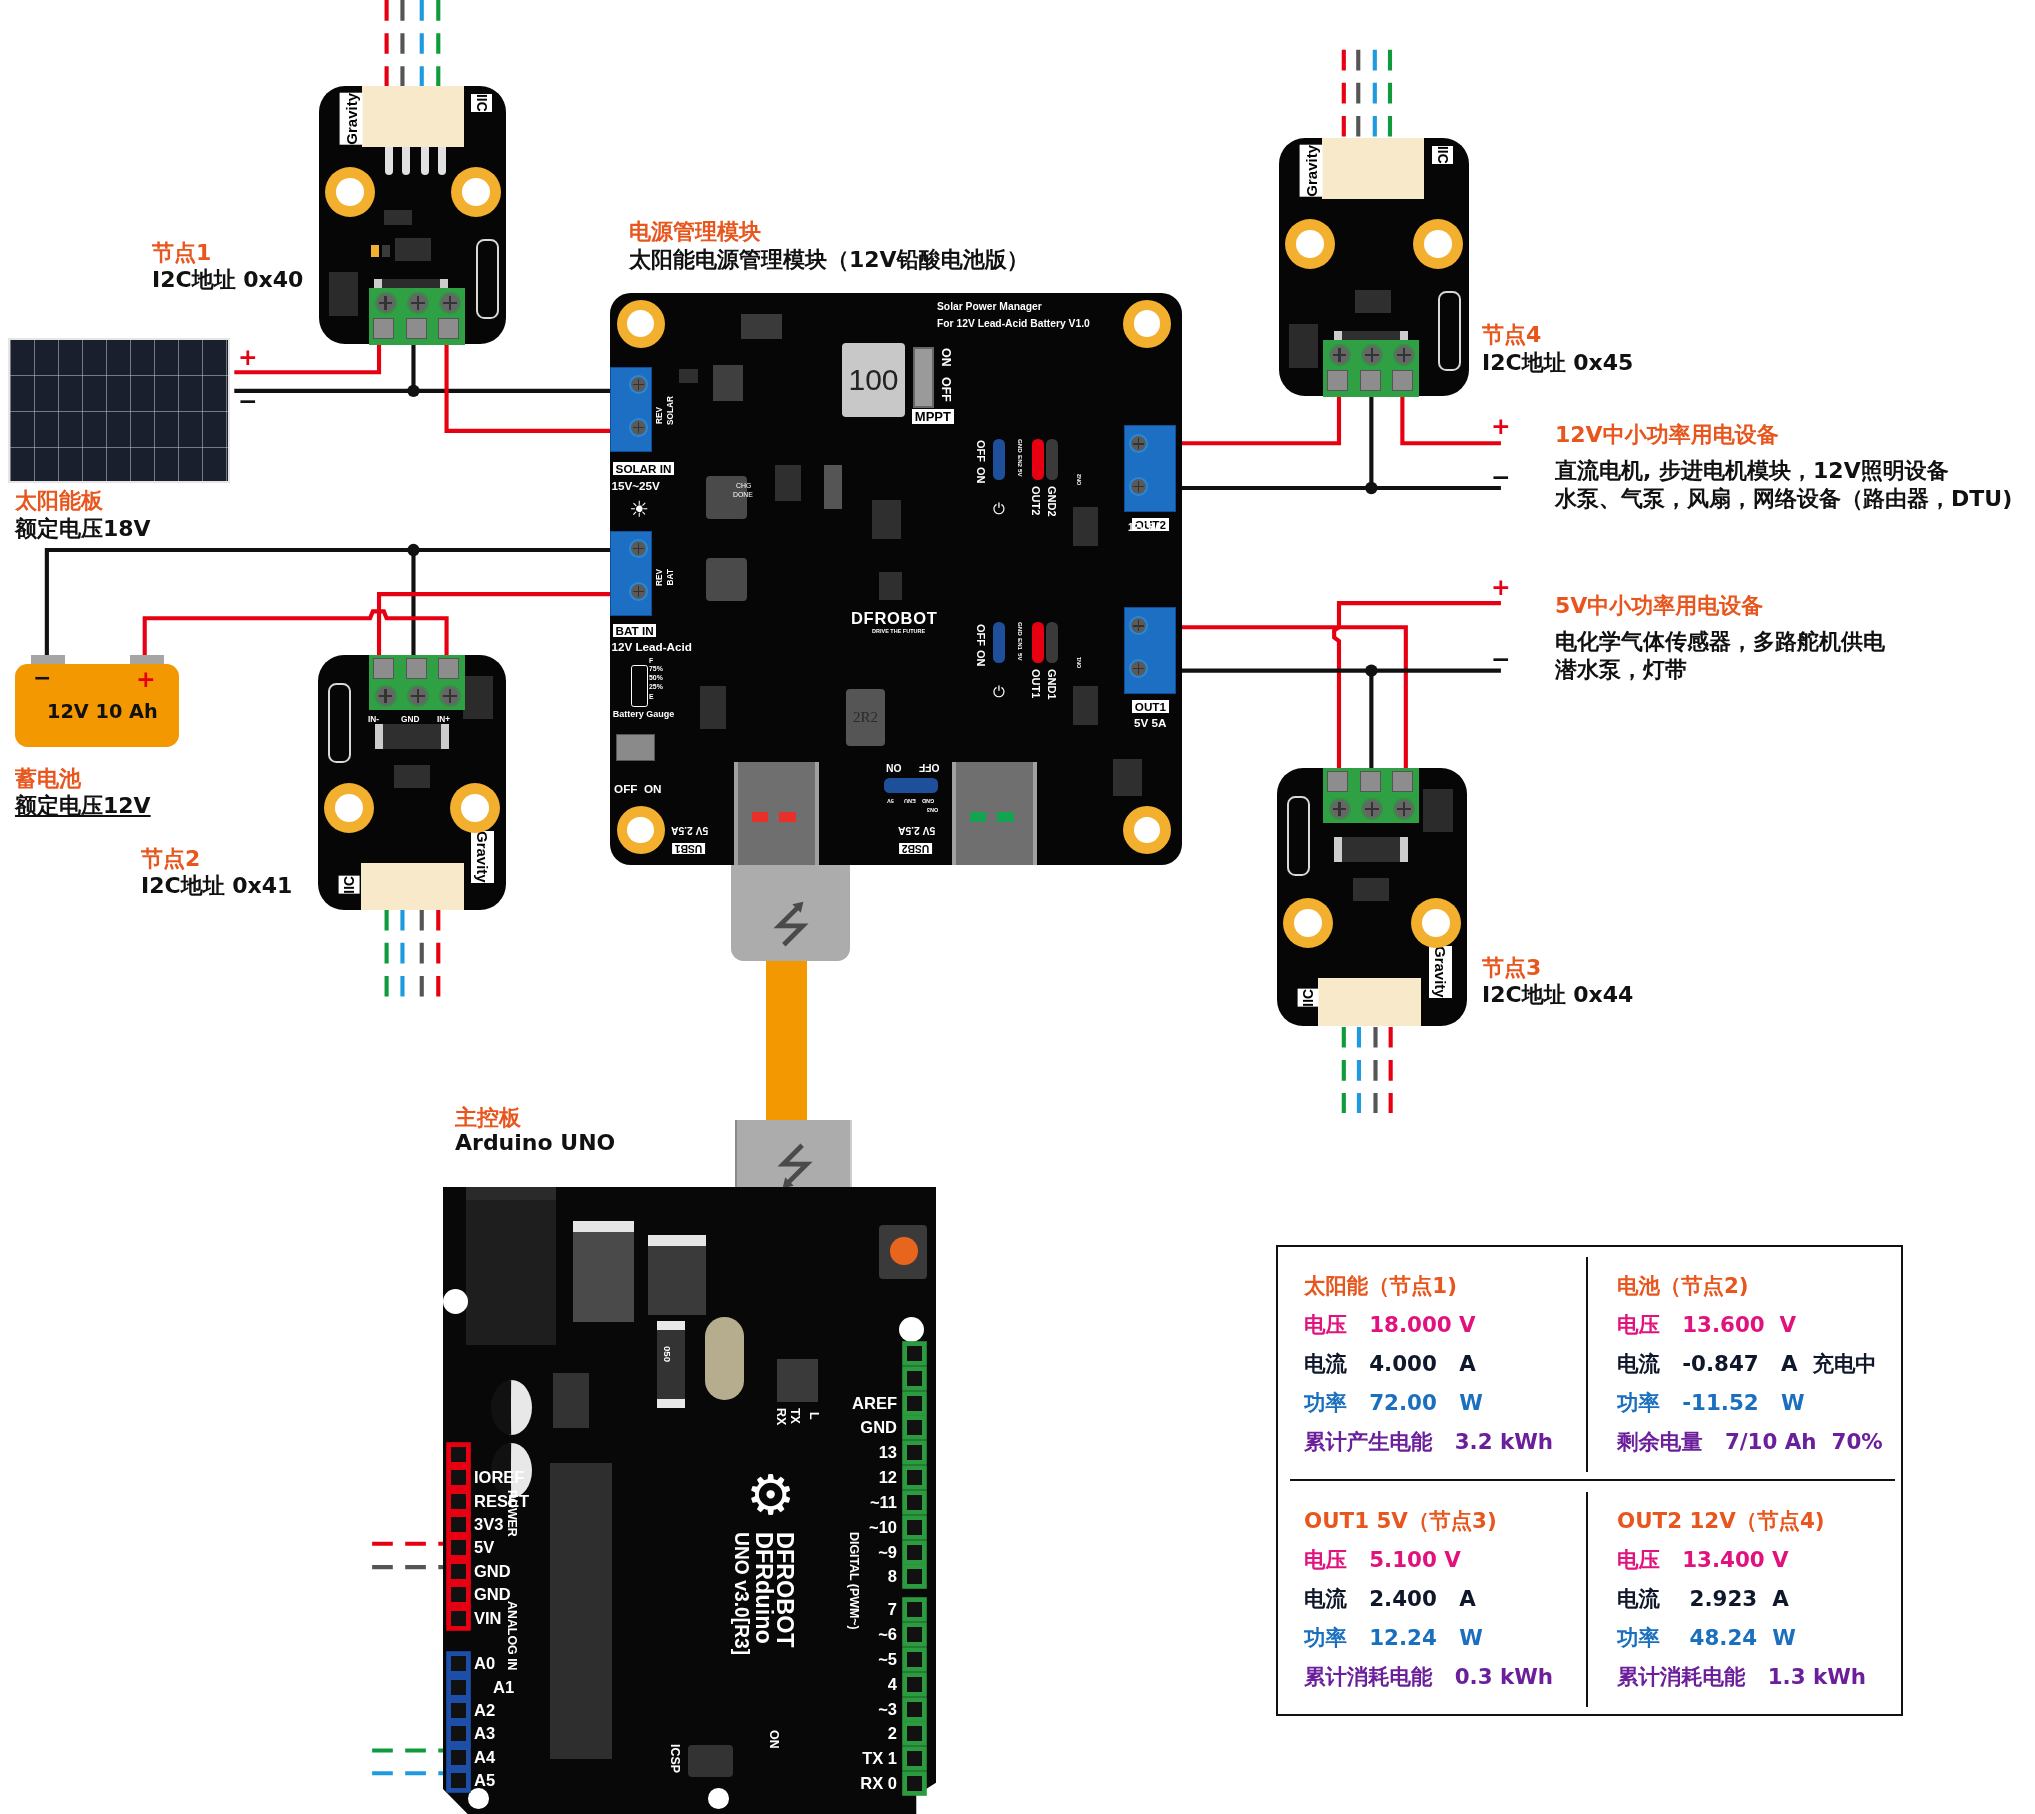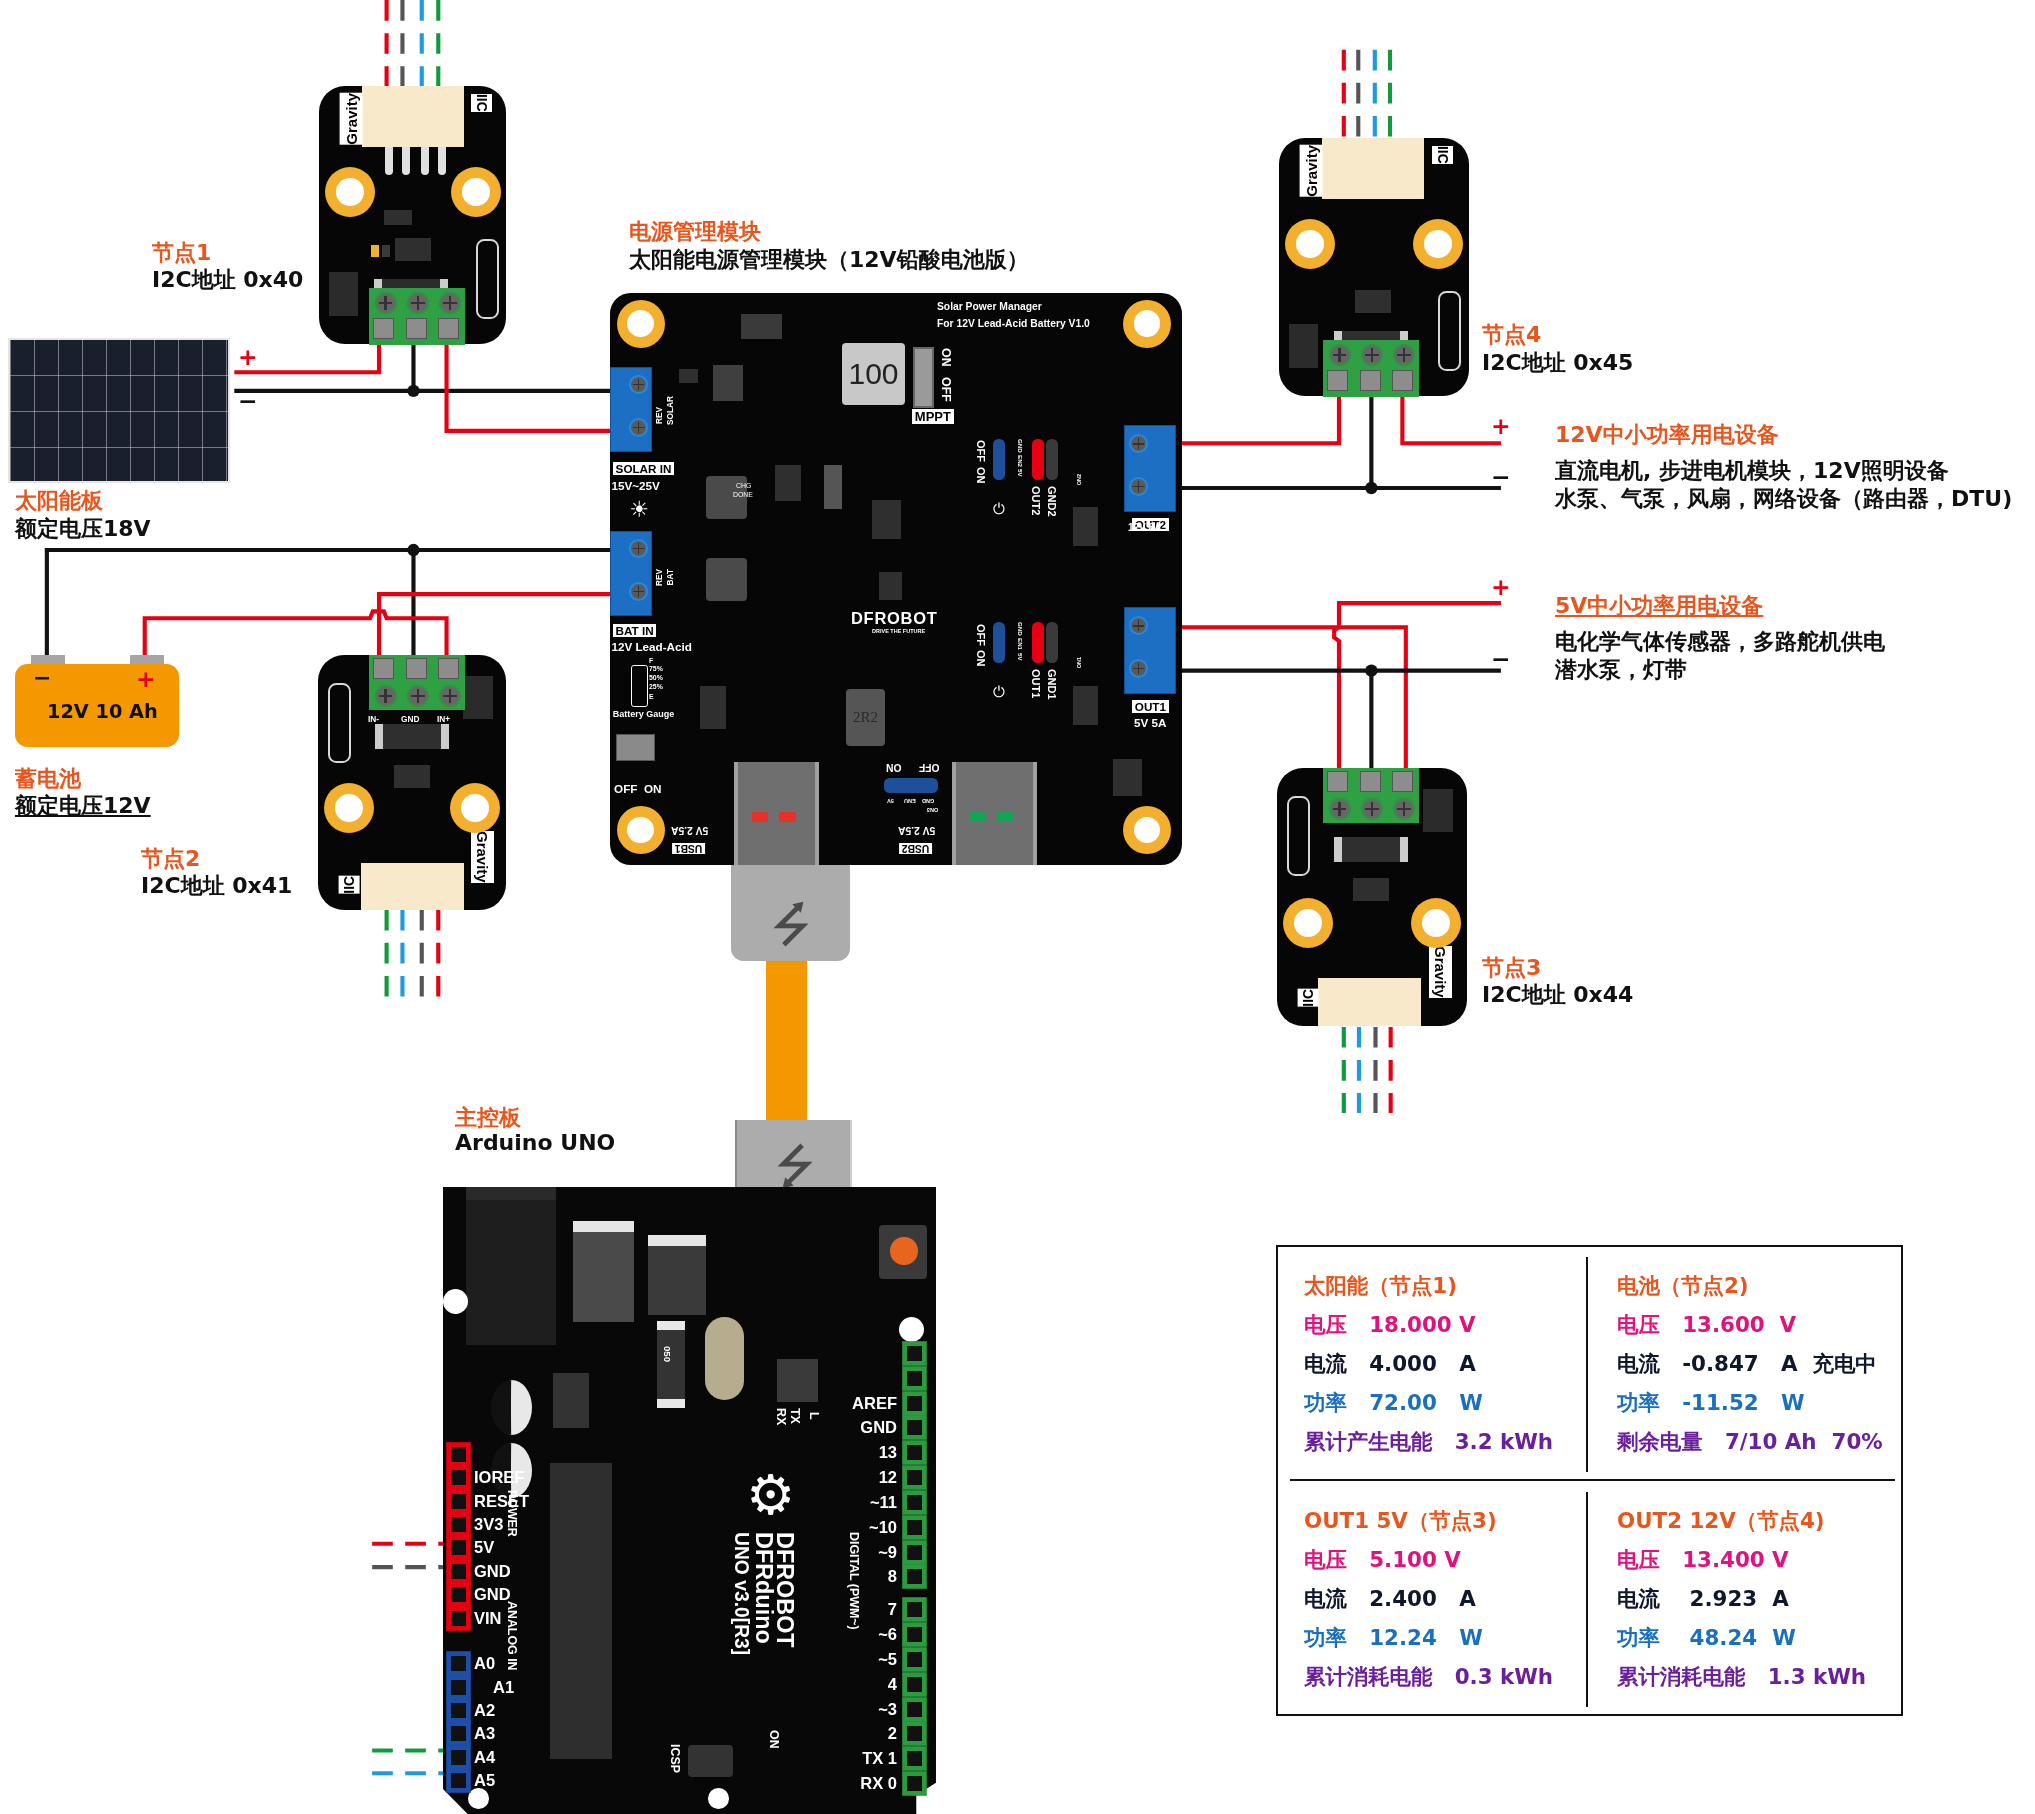--- a/index.html
+++ b/index.html
@@ -240,21 +240,21 @@
 <div class="abs lbl-k" style="left:629px;top:245px;">太阳能电源管理模块（12V铅酸电池版）</div>
 
 <div class="abs pcb" style="left:610px;top:293px;width:572px;height:572px;border-radius:20.7px;">
   <div class="hole" style="left:6.9px;top:6.9px;width:48px;height:48px;"></div>
   <div class="hole" style="left:513px;top:6.9px;width:48px;height:48px;"></div>
   <div class="hole" style="left:6.9px;top:513px;width:48px;height:48px;"></div>
   <div class="hole" style="left:513px;top:513px;width:48px;height:48px;"></div>
   <div class="pcbtext" style="left:327px;top:8.3px;font-size:10.3px;">Solar Power Manager</div>
   <div class="pcbtext" style="left:327px;top:25px;font-size:10.3px;">For 12V Lead-Acid Battery V1.0</div>
 
-  <div class="abs" style="left:232px;top:50px;width:63px;height:62px;background:#c8c8c8;border-radius:4.1px;display:flex;align-items:center;justify-content:center;">
+  <div class="abs" style="left:232px;top:50px;width:63px;height:74px;background:#c8c8c8;border-radius:4.1px;display:flex;align-items:center;justify-content:center;">
     <span style="font-size:30px;color:#222;font-family:'Liberation Sans',sans-serif;">100</span>
   </div>
 
   <div class="abs" style="left:303px;top:54px;width:16.5px;height:57px;background:#9a9a9a;border:2.1px solid #666;"></div>
   <div class="pcbtext vtext" style="left:329px;top:55px;font-size:12.4px;">ON</div>
   <div class="pcbtext vtext" style="left:329px;top:84px;font-size:12.4px;">OFF</div>
   <div class="pcbtext boxed" style="left:302px;top:116px;font-size:13px;">MPPT</div>
 
   <div class="chip" style="left:103px;top:72px;width:30px;height:36px;background:#3f3f3f;"></div>
   <div class="chip" style="left:69px;top:76px;width:19.3px;height:13.8px;"></div>
@@ -371,21 +371,21 @@
 </div>
 
 <div class="abs" style="left:1491px;top:412px;color:#e60012;font-weight:bold;font-size:23.4px;">+</div>
 <div class="abs" style="left:1491px;top:463px;color:#111;font-weight:bold;font-size:23.4px;">−</div>
 <div class="abs lbl-o" style="left:1555px;top:420px;">12V中小功率用电设备</div>
 <div class="abs lbl-k" style="left:1555px;top:456px;">直流电机, 步进电机模块，12V照明设备</div>
 <div class="abs lbl-k" style="left:1555px;top:484px;">水泵、气泵，风扇，网络设备（路由器，DTU)</div>
 
 <div class="abs" style="left:1491px;top:573px;color:#e60012;font-weight:bold;font-size:23.4px;">+</div>
 <div class="abs" style="left:1491px;top:645px;color:#111;font-weight:bold;font-size:23.4px;">−</div>
-<div class="abs lbl-o" style="left:1555px;top:591px;text-decoration:underline;">5V中小功率用电设备</div>
+<div class="abs lbl-o" style="left:1555px;top:591px;">5V中小功率用电设备</div>
 <div class="abs lbl-k" style="left:1555px;top:627px;">电化学气体传感器，多路舵机供电</div>
 <div class="abs lbl-k" style="left:1555px;top:655px;">潜水泵，灯带</div>
 
 <div class="usb-plug" style="left:731px;top:865px;width:119px;height:96px;border-radius:0 0 12.4px 12.4px;">
   <div class="abs" style="left:40px;top:12.4px;font-size:48px;color:#4a4a4a;transform:rotate(180deg);">⭍</div>
 </div>
 <div class="abs" style="left:766px;top:961px;width:41px;height:160px;background:#f39800;"></div>
 <div class="abs" style="left:735px;top:1120px;width:113px;height:148px;background:#acacac;border-left:2.8px solid #8a8a8a;border-right:2.8px solid #ccc;">
   <div class="abs" style="left:38px;top:12.4px;font-size:48px;color:#4a4a4a;">⭍</div>
 </div>

